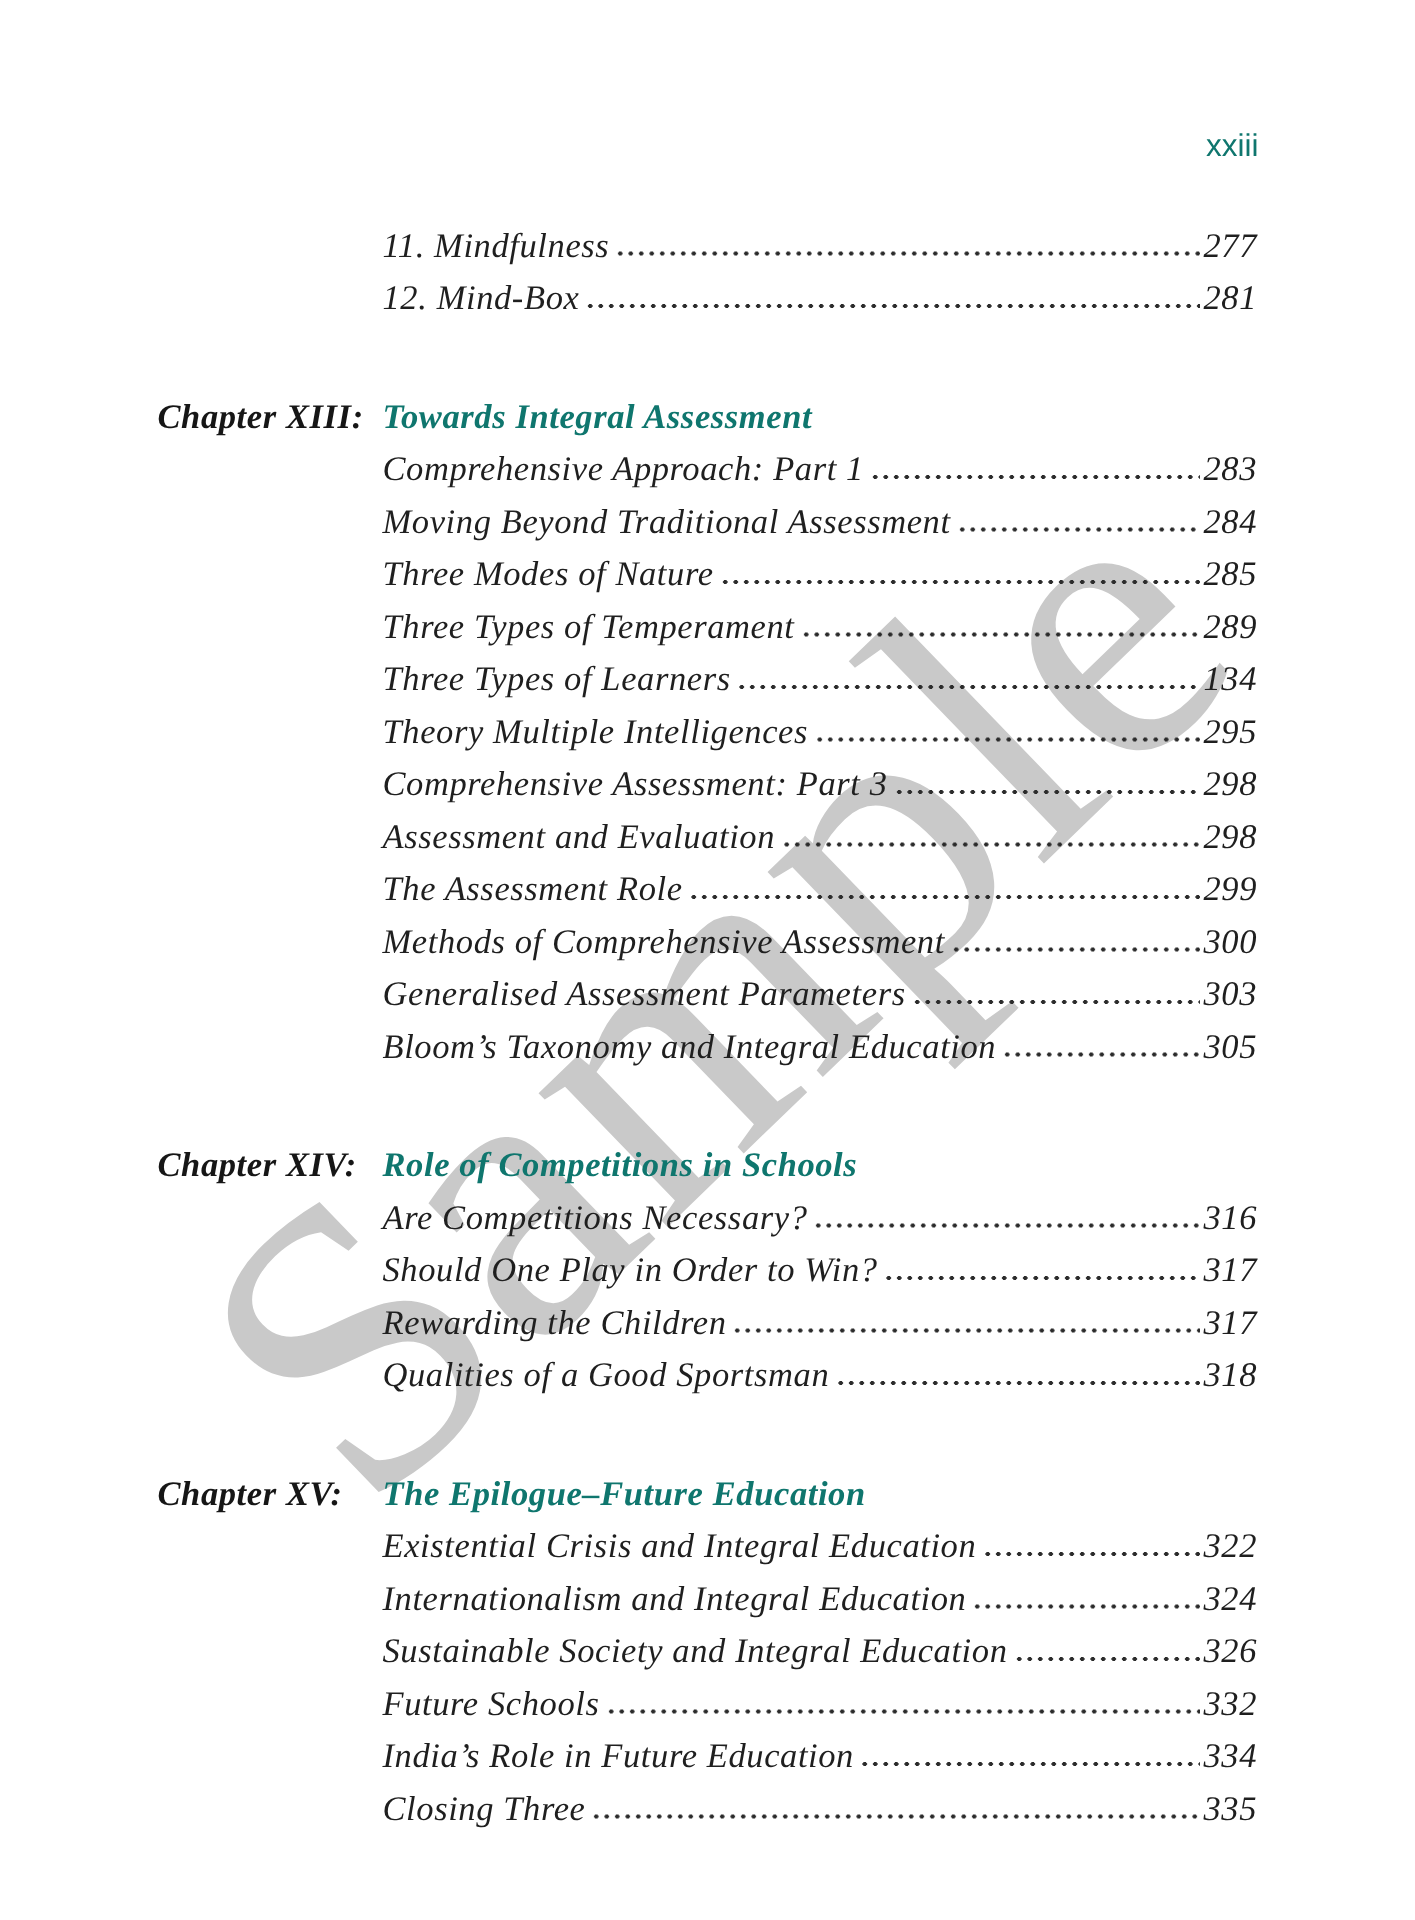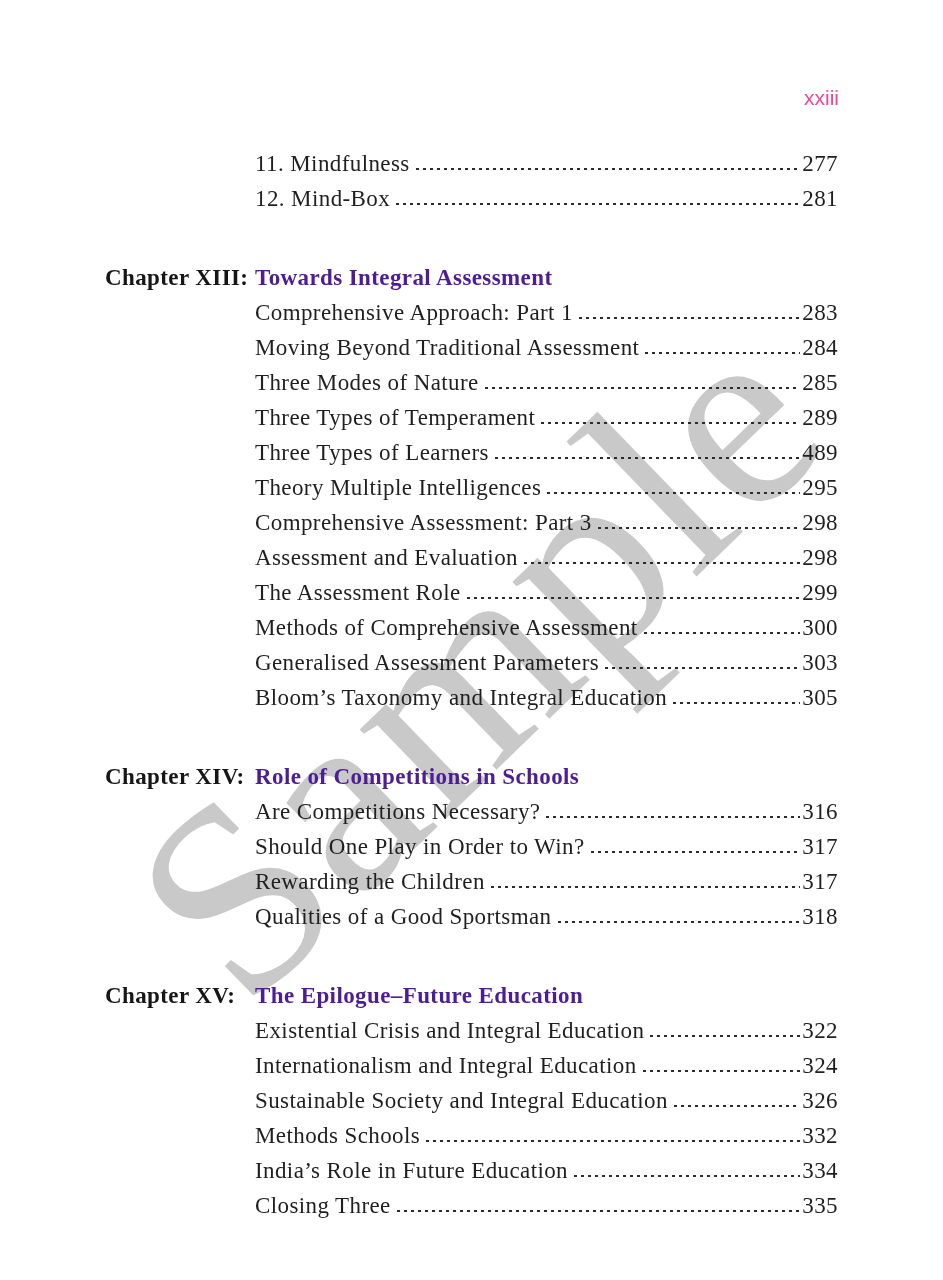--- a/index.html
+++ b/index.html
@@ -29,49 +29,49 @@
     z-index: 0;
     letter-spacing: 2px;
     user-select: none;
   }
   .folio {
     position: absolute;
     top: 86px;
     right: 104px;
     font-family: "Liberation Sans", sans-serif;
     font-size: 21px;
-    color: #ec4899;
+    color: #0f766e;
     z-index: 2;
   }
   .toc {
     position: absolute;
     left: 105px;
     top: 146px;
     width: 733px;
     z-index: 1;
   }
-  .toc-section { margin: 0; }
+  .toc-section { margin: 0; font-style: italic; }
   .toc-section:not(:first-child) { margin-top: 44px; }
   .row {
     display: flex;
     align-items: baseline;
     height: 35px;
     line-height: 35px;
     font-size: 23px;
     letter-spacing: 0.4px;
   }
   .label {
     flex: 0 0 150px;
     font-weight: bold;
     color: #161616;
     white-space: nowrap;
   }
   .chapter-title {
     font-weight: bold;
-    color: #4c1d95;
+    color: #0f766e;
     white-space: nowrap;
   }
   .entry-title {
     flex: 0 0 auto;
     white-space: nowrap;
     padding-right: 4px;
   }
   .leader {
     flex: 1 1 auto;
     display: inline-block;
@@ -144,21 +144,21 @@
     <span class="label"></span>
     <span class="entry-title">Three Types of Temperament</span>
     <span class="leader"></span>
     <span class="page-num">289</span>
   </div>
 
   <div class="row entry-row">
     <span class="label"></span>
     <span class="entry-title">Three Types of Learners </span>
     <span class="leader"></span>
-    <span class="page-num">489</span>
+    <span class="page-num">134</span>
   </div>
 
   <div class="row entry-row">
     <span class="label"></span>
     <span class="entry-title">Theory Multiple Intelligences</span>
     <span class="leader"></span>
     <span class="page-num">295</span>
   </div>
 
   <div class="row entry-row">
@@ -261,21 +261,21 @@
 
   <div class="row entry-row">
     <span class="label"></span>
     <span class="entry-title">Sustainable Society and Integral Education </span>
     <span class="leader"></span>
     <span class="page-num">326</span>
   </div>
 
   <div class="row entry-row">
     <span class="label"></span>
-    <span class="entry-title">Methods Schools</span>
+    <span class="entry-title">Future Schools</span>
     <span class="leader"></span>
     <span class="page-num">332</span>
   </div>
 
   <div class="row entry-row">
     <span class="label"></span>
     <span class="entry-title">India’s Role in Future Education</span>
     <span class="leader"></span>
     <span class="page-num">334</span>
   </div>

